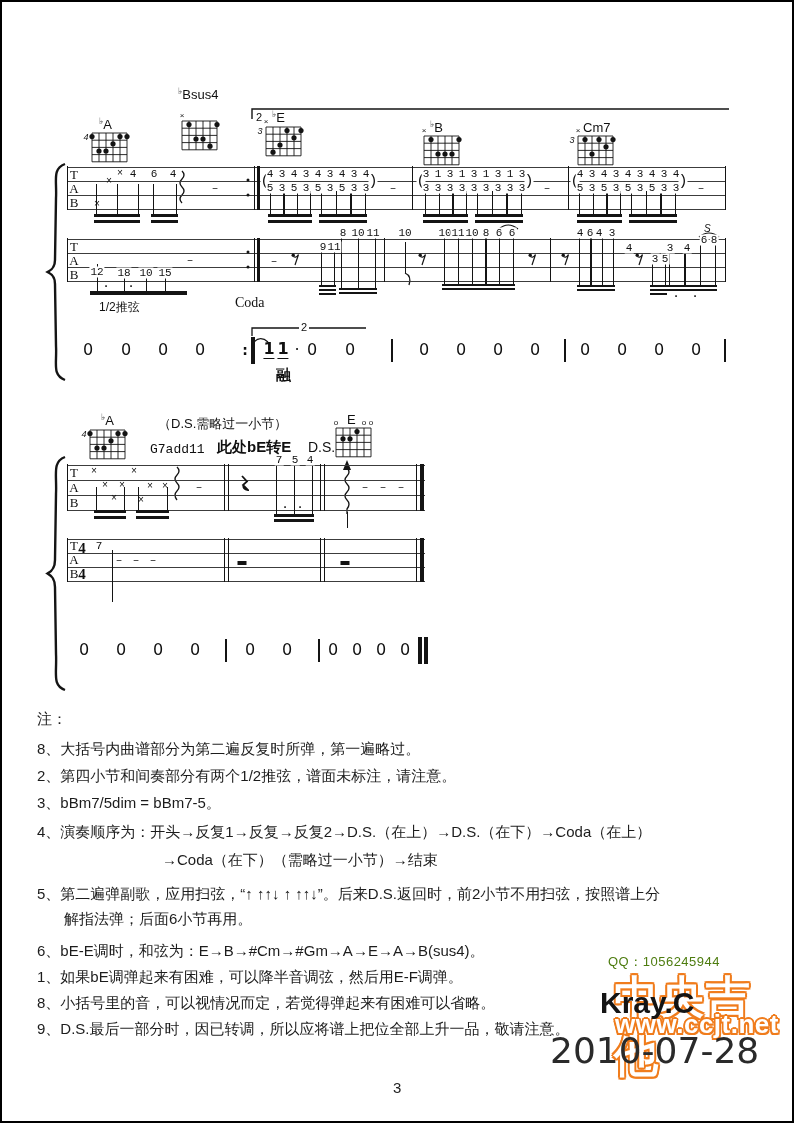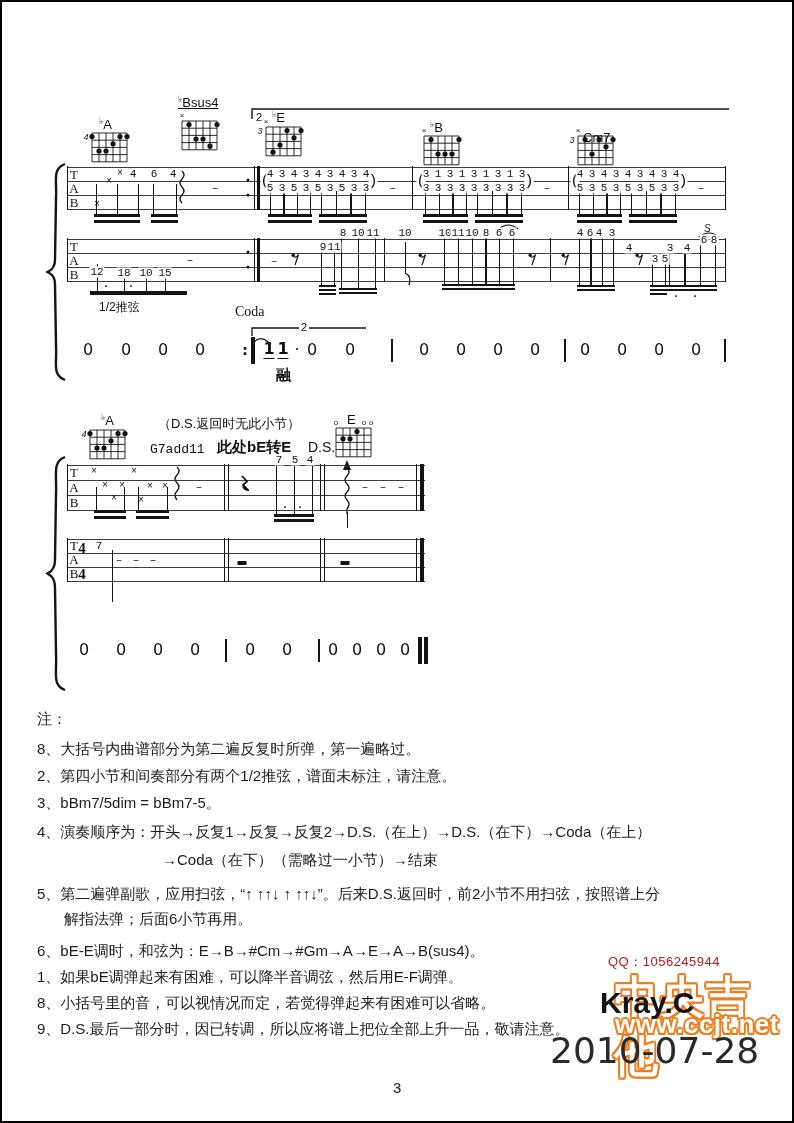--- a/index.html
+++ b/index.html
@@ -21,27 +21,27 @@
   .glyph.blk{width:9px;height:4px;background:#141414;padding:0;}
   .letter{position:absolute;transform:translate(-50%,-50%);font-family:"Liberation Serif","DejaVu Serif",serif;
           font-size:13px;color:#101010;line-height:1;}
   .rglyph{position:absolute;transform:translate(-50%,-50%);font-family:"DejaVu Sans",sans-serif;
           font-size:16px;line-height:1;color:#101010;}
   .rglyph.u{border-bottom:1.6px solid #101010;padding-bottom:1px;font-weight:600;}
   .rglyph.colon{font-size:14px;font-weight:bold;}
   .label{position:absolute;line-height:1.15;color:#101010;white-space:nowrap;}
   .label.bg{background:#fff;padding:0 2px;}
   .label.mono{font-family:"Liberation Mono","DejaVu Sans Mono",monospace;}
-  .label.serif{font-family:"Liberation Serif","DejaVu Serif",serif;margin-top:9px;}
+  .label.serif{font-family:"Liberation Serif","DejaVu Serif",serif;}
   .label.it{font-style:italic;}
   .chord{position:absolute;}
   .chord-label{position:absolute;font-size:13px;color:#101010;white-space:nowrap;}
   .chord-label sup{font-size:9px;}
   .note-line{position:absolute;font-size:15px;color:#1c1c1c;white-space:nowrap;}
-  .wm-qq{position:absolute;font-size:13px;color:#b91c1c;letter-spacing:.5px;}
+  .wm-qq{position:absolute;font-size:13px;color:#4d7c0f;letter-spacing:.5px;}
   .wm-site{position:absolute;font-size:44px;font-weight:bold;letter-spacing:2px;color:#fff;
     text-shadow:-1.6px -1.6px 0 #f07c1c,1.6px -1.6px 0 #f07c1c,-1.6px 1.6px 0 #f07c1c,1.6px 1.6px 0 #f07c1c,
                 0 -2px 0 #f07c1c,0 2px 0 #f07c1c,-2px 0 0 #f07c1c,2px 0 0 #f07c1c;}
   .wm-author{position:absolute;font-size:30px;font-weight:600;color:#141414;}
   .wm-url{position:absolute;font-size:26px;font-weight:bold;letter-spacing:.5px;color:#fff;
     text-shadow:-1.5px -1.5px 0 #f07c1c,1.5px -1.5px 0 #f07c1c,-1.5px 1.5px 0 #f07c1c,1.5px 1.5px 0 #f07c1c,
                 0 -1.8px 0 #f07c1c,0 1.8px 0 #f07c1c,-1.8px 0 0 #f07c1c,1.8px 0 0 #f07c1c;}
   .wm-date{position:absolute;font-size:36px;color:#2a2a2a;font-family:"DejaVu Sans",sans-serif;}
   .page-number{position:absolute;font-size:15px;color:#222;}
   svg text{font-family:"Liberation Sans",sans-serif;}
@@ -100,21 +100,21 @@
           <line x1="14" y1="26.4" x2="49" y2="26.4" stroke="#141414" stroke-width="0.9"></line>
           <line x1="14" y1="33.6" x2="49" y2="33.6" stroke="#141414" stroke-width="0.9"></line>
           <line x1="14" y1="40.8" x2="49" y2="40.8" stroke="#141414" stroke-width="0.9"></line>
           <text x="14" y="9" font-size="8" text-anchor="middle" fill="#141414">×</text>
           <circle cx="21" cy="15.6" r="2.6" fill="#141414"></circle>
           <circle cx="49" cy="15.6" r="2.6" fill="#141414"></circle>
           <circle cx="28" cy="30" r="2.6" fill="#141414"></circle>
           <circle cx="35" cy="30" r="2.6" fill="#141414"></circle>
           <circle cx="42" cy="37.2" r="2.6" fill="#141414"></circle>
         </svg></div>
-      <div class="chord-label" style="left: 176px; top: 92px; text-decoration: underline;"><sup>♭</sup>Bsus4</div>
+      <div class="chord-label" style="left: 176px; top: 84px;"><sup>♭</sup>Bsus4</div>
       <div class="chord" style="left: 250px; top: 113px;"><svg width="58" height="52">
           <line x1="14" y1="12" x2="14" y2="40.8" stroke="#141414" stroke-width="0.9"></line>
           <line x1="21" y1="12" x2="21" y2="40.8" stroke="#141414" stroke-width="0.9"></line>
           <line x1="28" y1="12" x2="28" y2="40.8" stroke="#141414" stroke-width="0.9"></line>
           <line x1="35" y1="12" x2="35" y2="40.8" stroke="#141414" stroke-width="0.9"></line>
           <line x1="42" y1="12" x2="42" y2="40.8" stroke="#141414" stroke-width="0.9"></line>
           <line x1="49" y1="12" x2="49" y2="40.8" stroke="#141414" stroke-width="0.9"></line>
           <line x1="14" y1="12" x2="49" y2="12" stroke="#141414" stroke-width="0.9"></line>
           <line x1="14" y1="19.2" x2="49" y2="19.2" stroke="#141414" stroke-width="0.9"></line>
           <line x1="14" y1="26.4" x2="49" y2="26.4" stroke="#141414" stroke-width="0.9"></line>
@@ -162,21 +162,21 @@
           <line x1="14" y1="33.6" x2="49" y2="33.6" stroke="#141414" stroke-width="0.9"></line>
           <line x1="14" y1="40.8" x2="49" y2="40.8" stroke="#141414" stroke-width="0.9"></line>
           <text x="8" y="19" font-size="9" font-style="italic" text-anchor="middle" fill="#141414">3</text>
           <text x="14" y="9" font-size="8" text-anchor="middle" fill="#141414">×</text>
           <circle cx="21" cy="15.6" r="2.6" fill="#141414"></circle>
           <circle cx="35" cy="15.6" r="2.6" fill="#141414"></circle>
           <circle cx="49" cy="15.6" r="2.6" fill="#141414"></circle>
           <circle cx="42" cy="22.8" r="2.6" fill="#141414"></circle>
           <circle cx="28" cy="30" r="2.6" fill="#141414"></circle>
         </svg></div>
-      <div class="chord-label" style="left: 581px; top: 128px;">Cm7</div>
+      <div class="chord-label" style="left: 581px; top: 118px;">Cm7</div>
       <div class="chord" style="left: 74px; top: 416px;"><svg width="58" height="52">
           <line x1="14" y1="12" x2="14" y2="40.8" stroke="#141414" stroke-width="0.9"></line>
           <line x1="21" y1="12" x2="21" y2="40.8" stroke="#141414" stroke-width="0.9"></line>
           <line x1="28" y1="12" x2="28" y2="40.8" stroke="#141414" stroke-width="0.9"></line>
           <line x1="35" y1="12" x2="35" y2="40.8" stroke="#141414" stroke-width="0.9"></line>
           <line x1="42" y1="12" x2="42" y2="40.8" stroke="#141414" stroke-width="0.9"></line>
           <line x1="49" y1="12" x2="49" y2="40.8" stroke="#141414" stroke-width="0.9"></line>
           <line x1="14" y1="12" x2="49" y2="12" stroke="#141414" stroke-width="0.9"></line>
           <line x1="14" y1="19.2" x2="49" y2="19.2" stroke="#141414" stroke-width="0.9"></line>
           <line x1="14" y1="26.4" x2="49" y2="26.4" stroke="#141414" stroke-width="0.9"></line>
@@ -561,21 +561,21 @@
       <div class="bar" style="left: 316px; top: 637px; width: 2px; height: 23px;"></div>
       <div class="bar" style="left: 416px; top: 635px; width: 4px; height: 27px;"></div>
       <div class="bar" style="left: 422px; top: 635px; width: 4px; height: 27px;"></div>
     </div>
   <div id="labels-layer" class="abs" style="left:0;top:0">
       <div class="label" style="left: 254px; top: 109px; font-size: 11px; font-weight: normal;">2</div>
       <div class="label bg" style="left: 297px; top: 319px; font-size: 11px; font-weight: normal;">2</div>
       <div class="label serif" style="left: 233px; top: 293px; font-size: 14px; font-weight: normal;">Coda</div>
       <div class="label" style="left: 97px; top: 299px; font-size: 12px; font-weight: normal;">1/2推弦</div>
       <div class="label" style="left: 274px; top: 364px; font-size: 15px; font-weight: bold;">融</div>
-      <div class="label" style="left: 156px; top: 415px; font-size: 13px; font-weight: normal;">（D.S.返回时无此小节）</div>
+      <div class="label" style="left: 156px; top: 415px; font-size: 13px; font-weight: normal;">（D.S.需略过一小节）</div>
       <div class="label mono" style="left: 148px; top: 441px; font-size: 13px; font-weight: normal;">G7add11</div>
       <div class="label" style="left: 215px; top: 436px; font-size: 15px; font-weight: bold;">此处bE转E</div>
       <div class="label" style="left: 306px; top: 437px; font-size: 14px; font-weight: normal;">D.S.</div>
       <div class="label it" style="left: 702px; top: 221px; font-size: 10px; font-weight: normal;">S</div>
     </div>
 
   <div id="notes-layer">
     <div class="note-line" style="left:35px;top:708px">注：</div>
   <div class="note-line" style="left: 35px; top: 738px;">8、大括号内曲谱部分为第二遍反复时所弹，第一遍略过。</div>
       <div class="note-line" style="left: 35px; top: 765px;">2、第四小节和间奏部分有两个1/2推弦，谱面未标注，请注意。</div>

